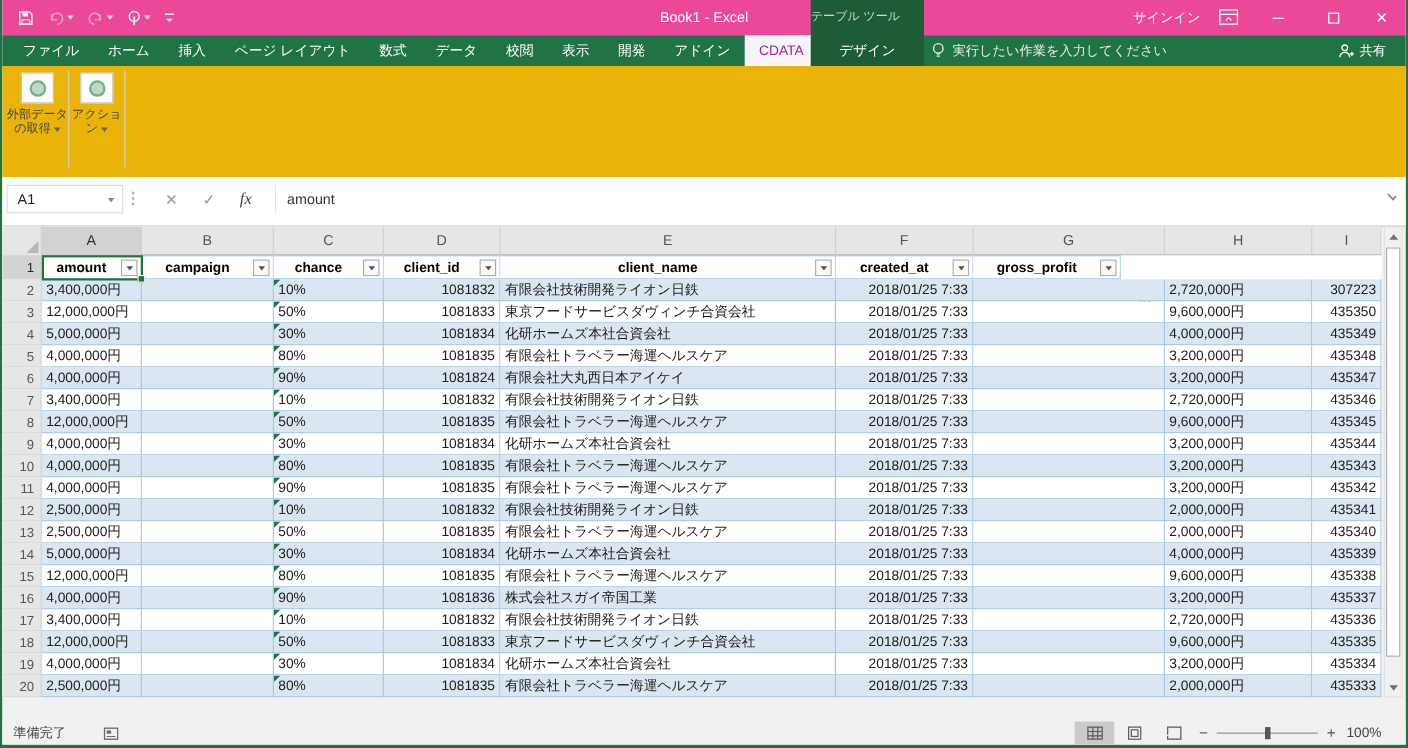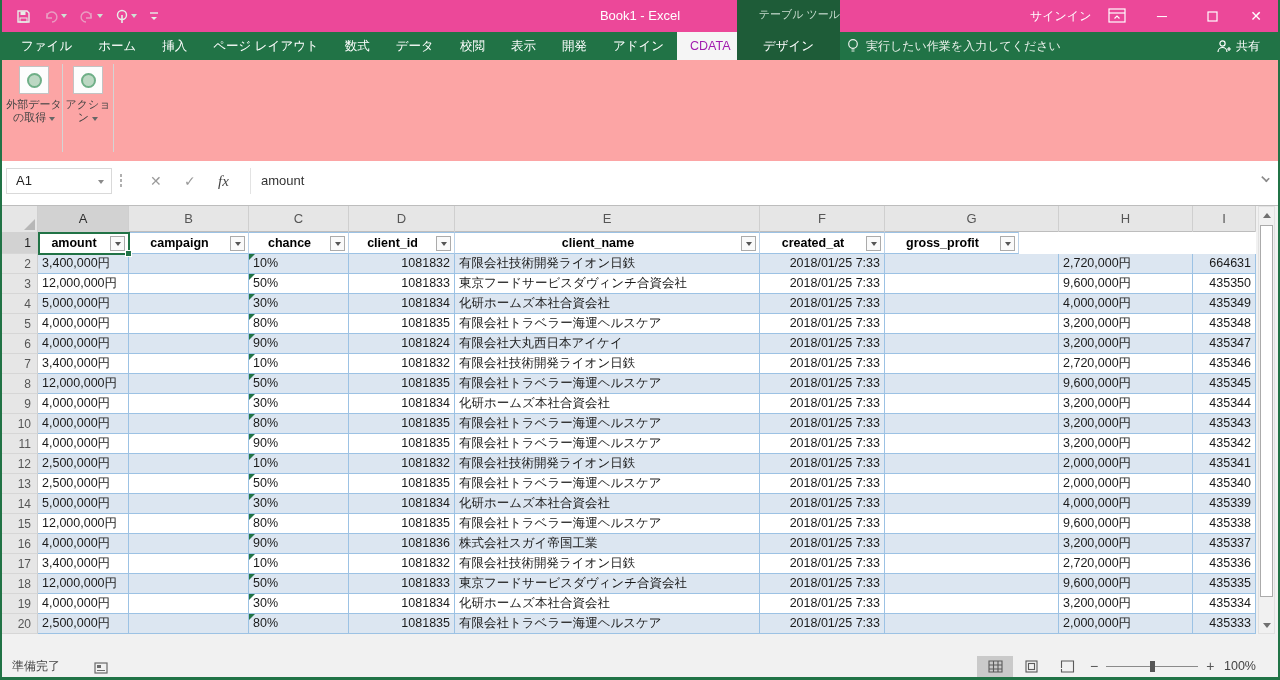--- a/index.html
+++ b/index.html
@@ -17,34 +17,34 @@
   #app-title { position:absolute; left:0; right:0; top:0; height:32px; text-align:center; line-height:32px;
     color:#ffffff; font-size:13px; }
   #signin { position:absolute; left:1028px; top:0; height:32px; line-height:32px; color:#fff; font-size:12px; }
   #ribbon-display-btn { position:absolute; left:1106px; top:7px; }
   .wctl { position:absolute; top:0; width:40px; height:32px; display:flex; align-items:center; justify-content:center;
     color:#fff; font-size:14px; }
   #btn-min { left:1140px; } #btn-max { left:1190px; } #btn-close { left:1234px; }
 
   
   #ctx-block { position:absolute; left:735px; top:0; width:103px; height:60px; background:#1e5c38; z-index:2; }
-  #ctx-title { width:100%; text-align:right; margin-top:7px; font-size:11px; color:#c9dcd0; }
+  #ctx-title { width:100%; text-align:left; margin-top:7px; font-size:11px; color:#c9dcd0; }
   #ctx-tab-slot { position:absolute; left:0; top:32px; width:103px; height:28px; display:flex; align-items:center; justify-content:center; }
 
   
   #tabrow { position:absolute; left:0; top:32px; width:100%; height:28px; background:#217346; }
   #tabs-flow { display:flex; height:28px; padding-left:6px; }
   .rtab { color:#ffffff; font-size:12.5px; line-height:28px; padding:0 13px; white-space:nowrap; cursor:default; }
   .rtab.sel { background:#f5f5f5; color:#a21caf; }
   #ctx-tab-slot .rtab { color:#ffffff; padding:0; }
   #tellme { position:absolute; left:845px; top:0; height:28px; display:flex; align-items:center; gap:7px; color:#e9f0ea; font-size:12px; }
   #share { position:absolute; right:18px; top:0; height:28px; display:flex; align-items:center; gap:5px; color:#ffffff; font-size:12px; }
 
   
-  #ribbon { position:absolute; left:0; top:60px; width:100%; height:121px; background:#fca5a5; border-bottom:1px solid #d2d2d2; }
+  #ribbon { position:absolute; left:0; top:60px; width:100%; height:121px; background:#eab308; border-bottom:1px solid #d2d2d2; }
   .rib-btn { position:absolute; top:6px; display:flex; flex-direction:column; align-items:center; width:54px; }
   .rib-icon { width:30px; height:28px; background:#fdfdfd; border:1px solid #c3c3c3; display:flex; align-items:center; justify-content:center; }
   .rib-circle { width:15px; height:15px; border-radius:50%; background:#bcd8c3; border:2px solid #6faf87; }
   .rib-label { margin-top:4px; font-size:11px; color:#444; line-height:13px; text-align:center; white-space:nowrap; }
   .rib-caret { display:inline-block; width:0; height:0; border-left:3px solid transparent; border-right:3px solid transparent; border-top:4px solid #666; margin-left:3px; }
   .rib-sep { position:absolute; top:4px; height:88px; width:1px; background:#d4d4d4; }
 
   
   #formulabar { position:absolute; left:0; top:161px; width:100%; height:45px; background:#ffffff; border-bottom:1px solid #bdbdbd; }
   #namebox { position:absolute; left:4px; top:7px; width:106px; height:26px; background:#fff; border:1px solid #d9d9d9;
@@ -320,21 +320,21 @@
         <div class="grow band">
           <div class="rownum">2</div>
           <div class="cell a-left" style="width: 91px;">3,400,000円</div>
           <div class="cell a-left" style="width: 120px;"></div>
           <div class="cell a-left flag" style="width: 100px;">10%</div>
           <div class="cell a-right" style="width: 106px;">1081832</div>
           <div class="cell a-left" style="width: 305px;">有限会社技術開発ライオン日鉄</div>
           <div class="cell a-right" style="width: 125px;">2018/01/25 7:33</div>
           <div class="cell a-left" style="width: 174px;"></div>
           <div class="cell a-left" style="width: 134px;">2,720,000円</div>
-          <div class="cell a-right" style="width: 63px;">664631</div>
+          <div class="cell a-right" style="width: 63px;">307223</div>
         </div>
         <div class="grow">
           <div class="rownum">3</div>
           <div class="cell a-left" style="width: 91px;">12,000,000円</div>
           <div class="cell a-left" style="width: 120px;"></div>
           <div class="cell a-left flag" style="width: 100px;">50%</div>
           <div class="cell a-right" style="width: 106px;">1081833</div>
           <div class="cell a-left" style="width: 305px;">東京フードサービスダヴィンチ合資会社</div>
           <div class="cell a-right" style="width: 125px;">2018/01/25 7:33</div>
           <div class="cell a-left" style="width: 174px;"></div>

